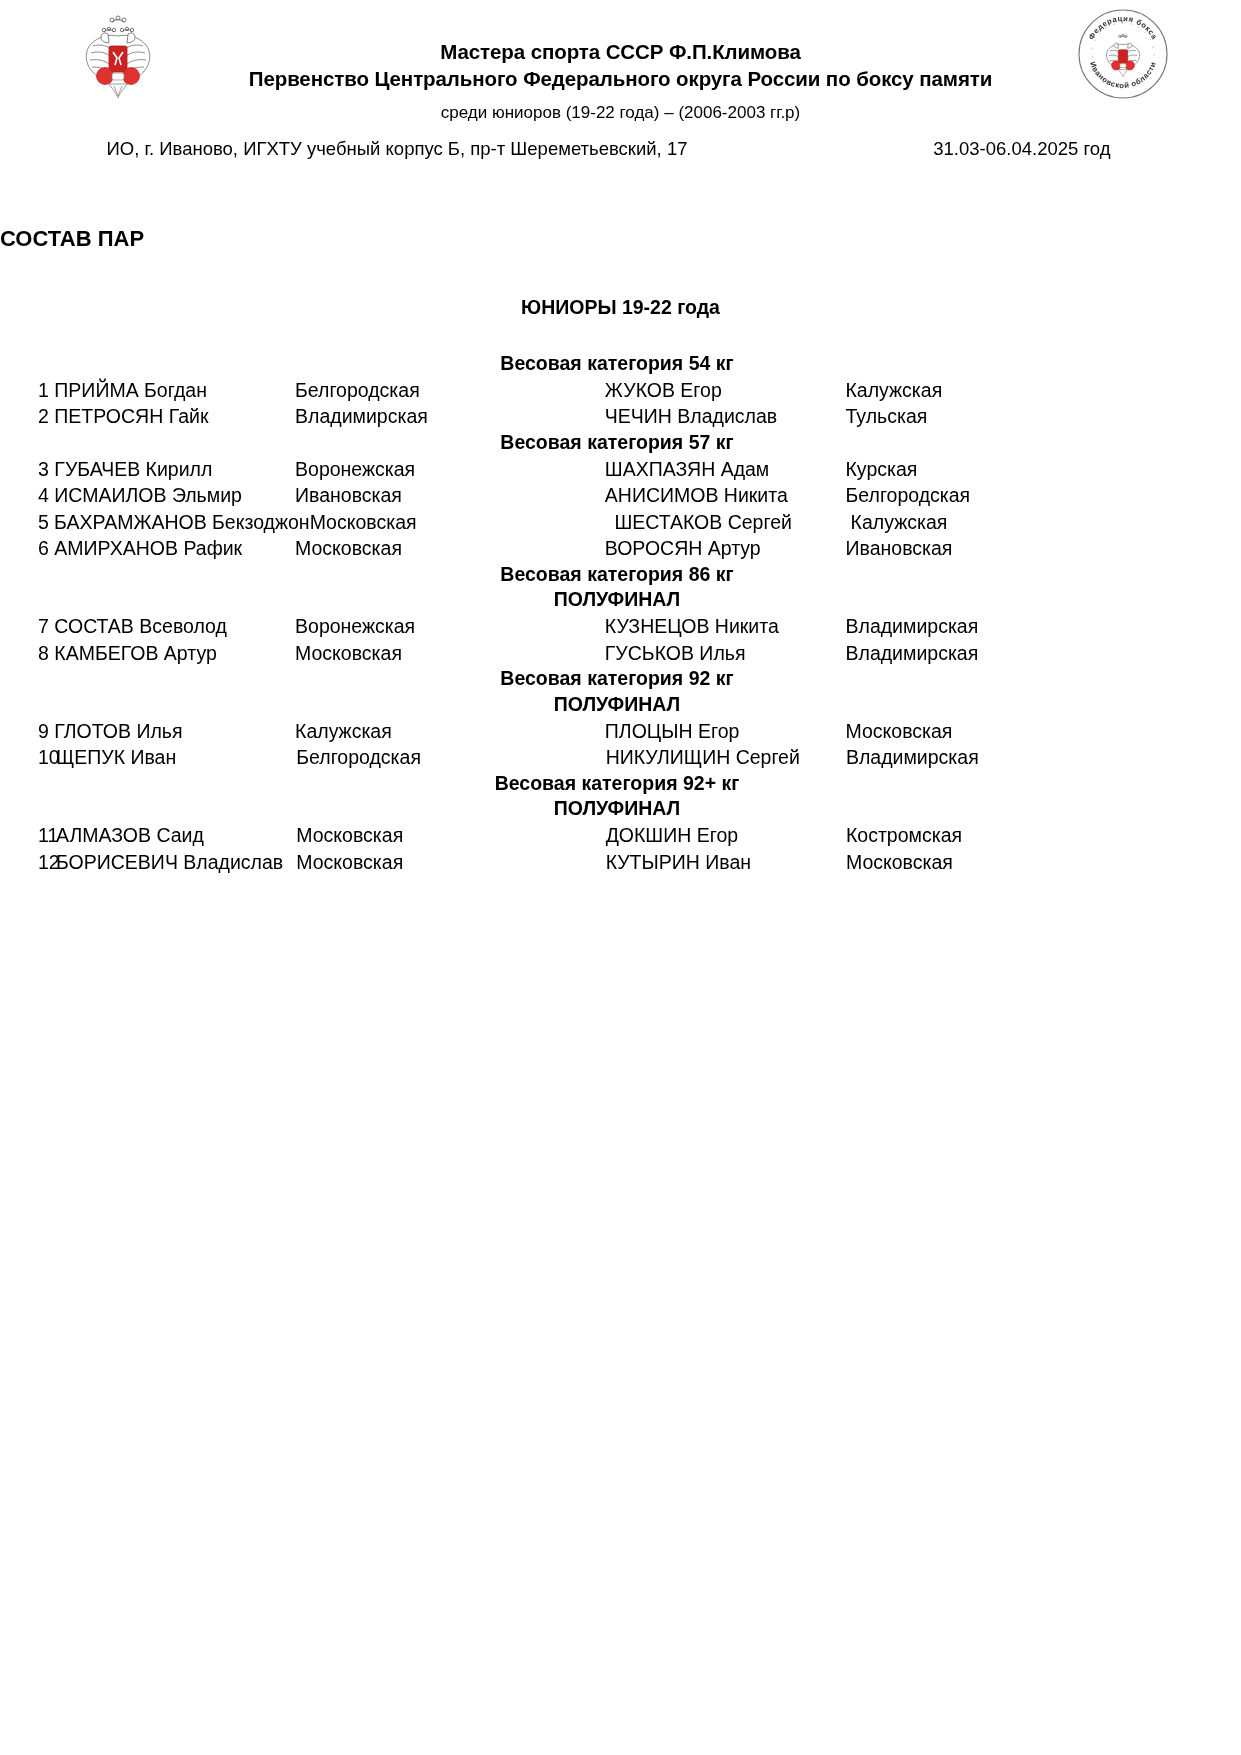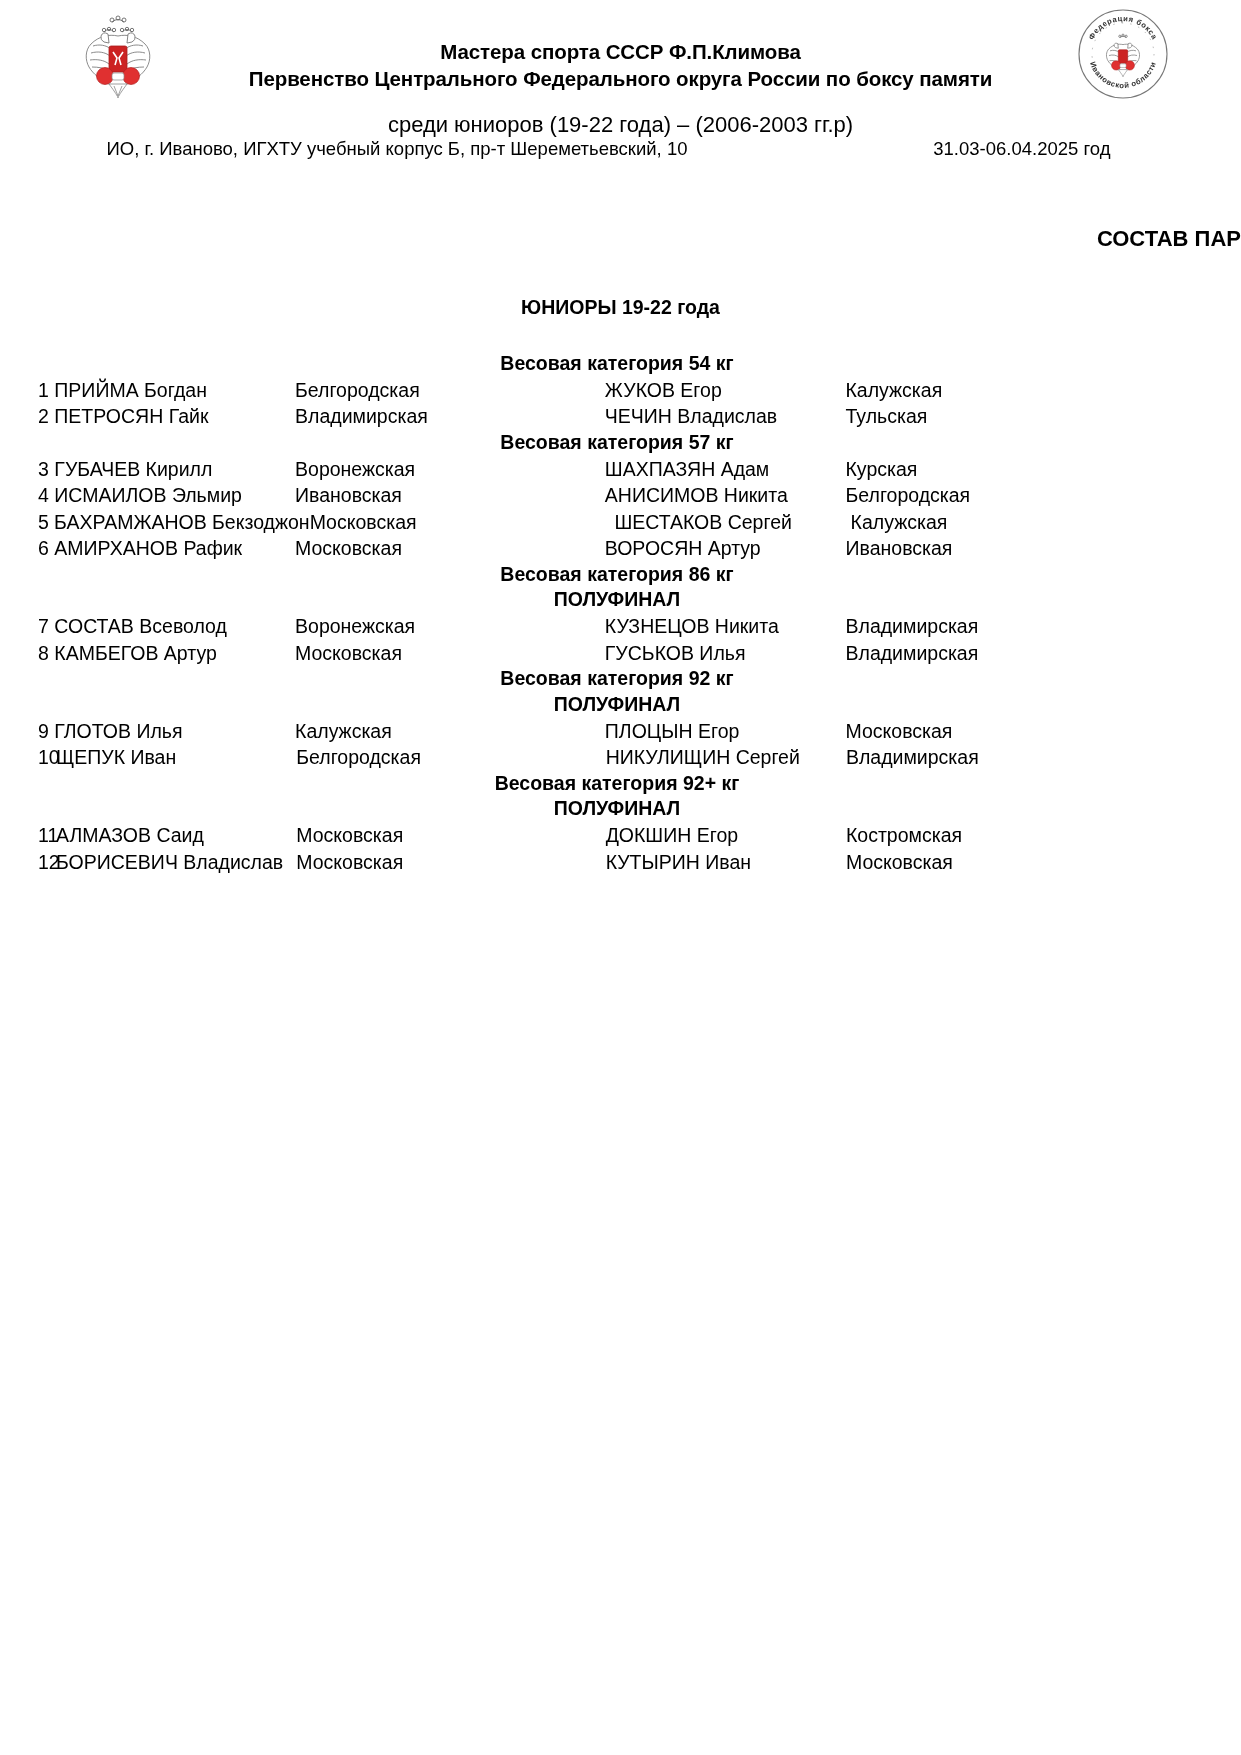--- a/index.html
+++ b/index.html
@@ -51,43 +51,43 @@
     text-align: center;
     padding: 0 110px;
   }
   .title-line {
     font-size: 20.5px;
     font-weight: bold;
     line-height: 1.32;
     letter-spacing: -0.1px;
   }
   .subtitle-line {
-    font-size: 22px;
+    font-size: 17px;
     font-weight: normal;
     line-height: 1.5;
-    margin-top: 16px;
+    margin-top: 8px;
   }
   .venue-row {
     position: relative;
     margin: 0 auto;
     width: 1100px;
     padding: 0 12px 0 36px;
     box-sizing: border-box;
     display: flex;
     justify-content: space-between;
     align-items: baseline;
     font-size: 18.5px;
     margin-top: 3px;
   }
   .venue-left { white-space: nowrap; }
   .venue-right { white-space: nowrap; padding-right: 48px; }
 
   
   .doc-title {
-    text-align: right;
+    text-align: left;
     font-size: 22px;
     font-weight: bold;
     margin-top: 66px;
   }
   .date-row {
     position: relative;
     margin: 0 auto;
     width: 1130px;
     box-sizing: border-box;
     display: flex;
@@ -240,21 +240,21 @@
           <circle cx="26" cy="64" r="9" fill="#e03030" stroke="#b02020" stroke-width="1"></circle>
           <circle cx="52" cy="64" r="9" fill="#e03030" stroke="#b02020" stroke-width="1"></circle>
           <rect x="33" y="61" width="12" height="7" rx="2" fill="#fff" stroke="#888" stroke-width="1"></rect>
           <path d="M30 72 q9 12 9 14 q0 -2 9 -14 Z" fill="#fff" stroke="#888" stroke-width="1.2"></path>
         </g>
       </svg>
     </div>
   </div>
 
   <div class="venue-row">
-    <div class="venue-left">ИО, г. Иваново, ИГХТУ учебный корпус Б, пр-т Шереметьевский, 10</div>
+    <div class="venue-left">ИО, г. Иваново, ИГХТУ учебный корпус Б, пр-т Шереметьевский, 17</div>
     <div class="venue-right">31.03-06.04.2025 год</div>
   </div>
 
   <div class="doc-title">СОСТАВ ПАР</div>
 
 
   <div class="age-group">ЮНИОРЫ 19-22 года</div>
 
   <div class="pairs" id="pairs-container">
       <div class="cat-head">Весовая категория 54 кг</div>

